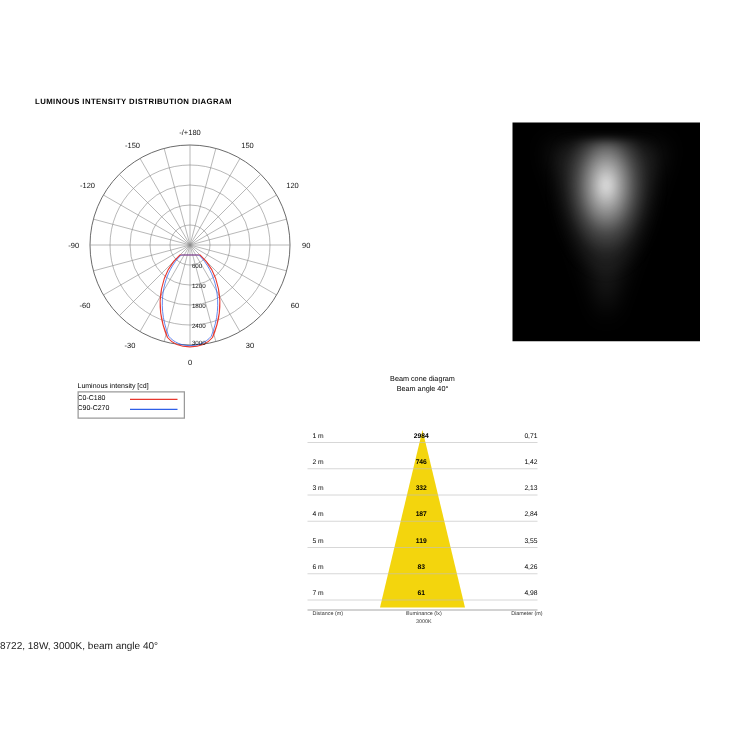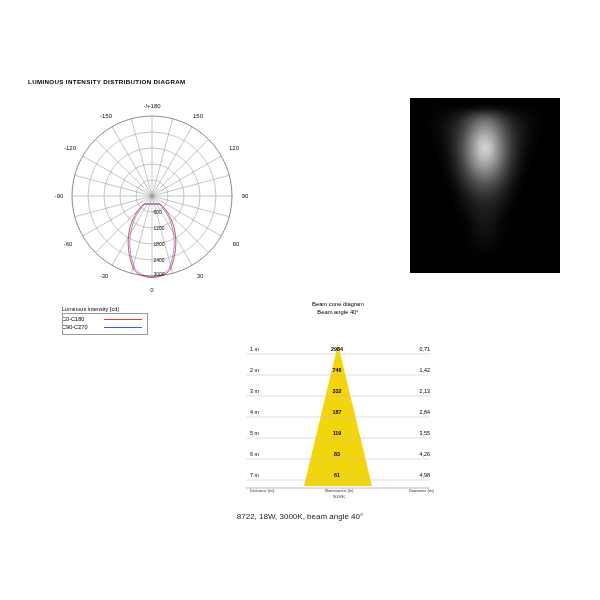--- a/index.html
+++ b/index.html
@@ -189,21 +189,21 @@
   .foot-dist { width: 54px; padding-left: 12px; box-sizing: border-box; }
   .foot-lux { flex: 1; text-align: center; line-height: 6px; }
   .foot-diam { width: 52px; text-align: right; padding-right: 4px; box-sizing: border-box; }
 
   
   .caption {
     position: absolute;
     left: 0;
     top: 512px;
     width: 600px;
-    text-align: center;
+    text-align: left;
     font-size: 8px;
     color: #1a1a1a;
   }
 </style>
 </head>
 <body>
 
 <div class="page">
 
   <div class="diagram-title">LUMINOUS INTENSITY DISTRIBUTION DIAGRAM</div>

